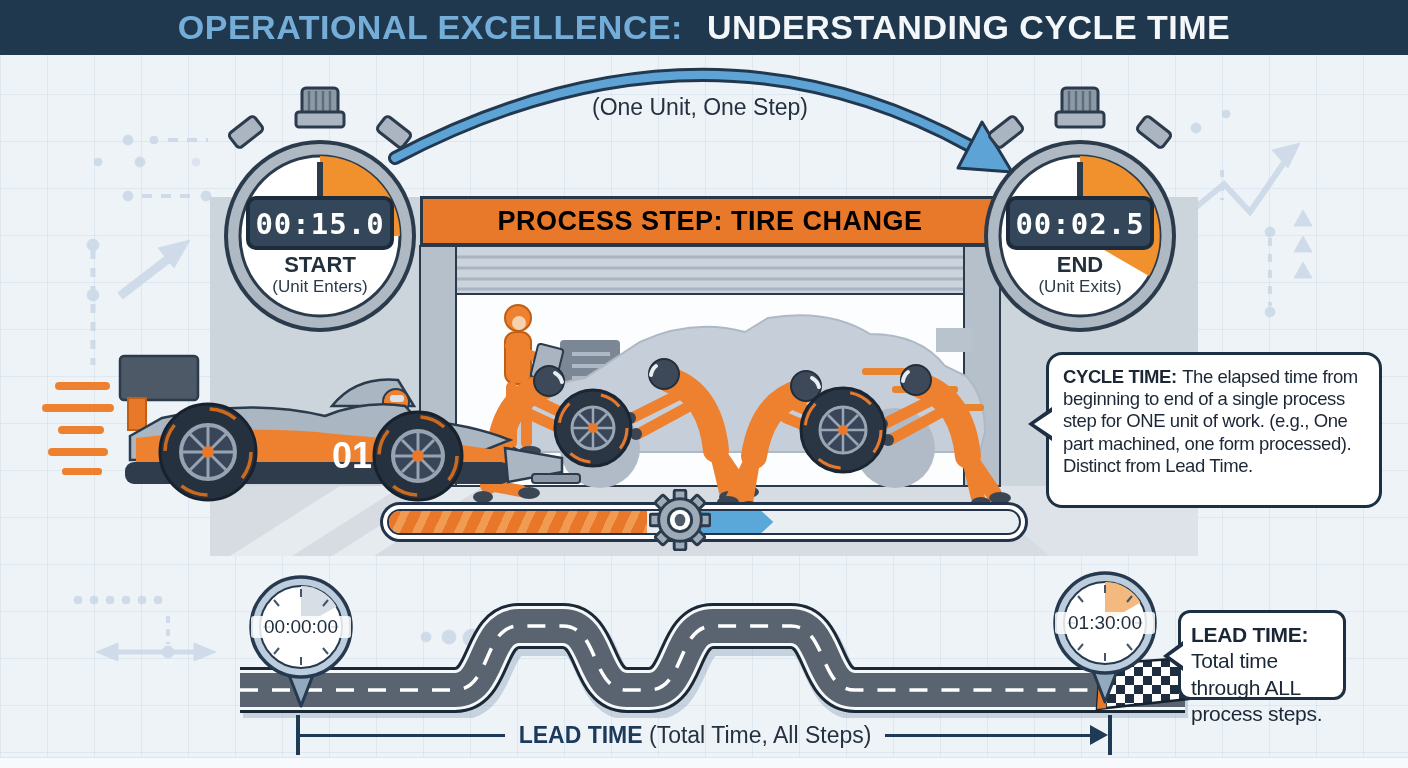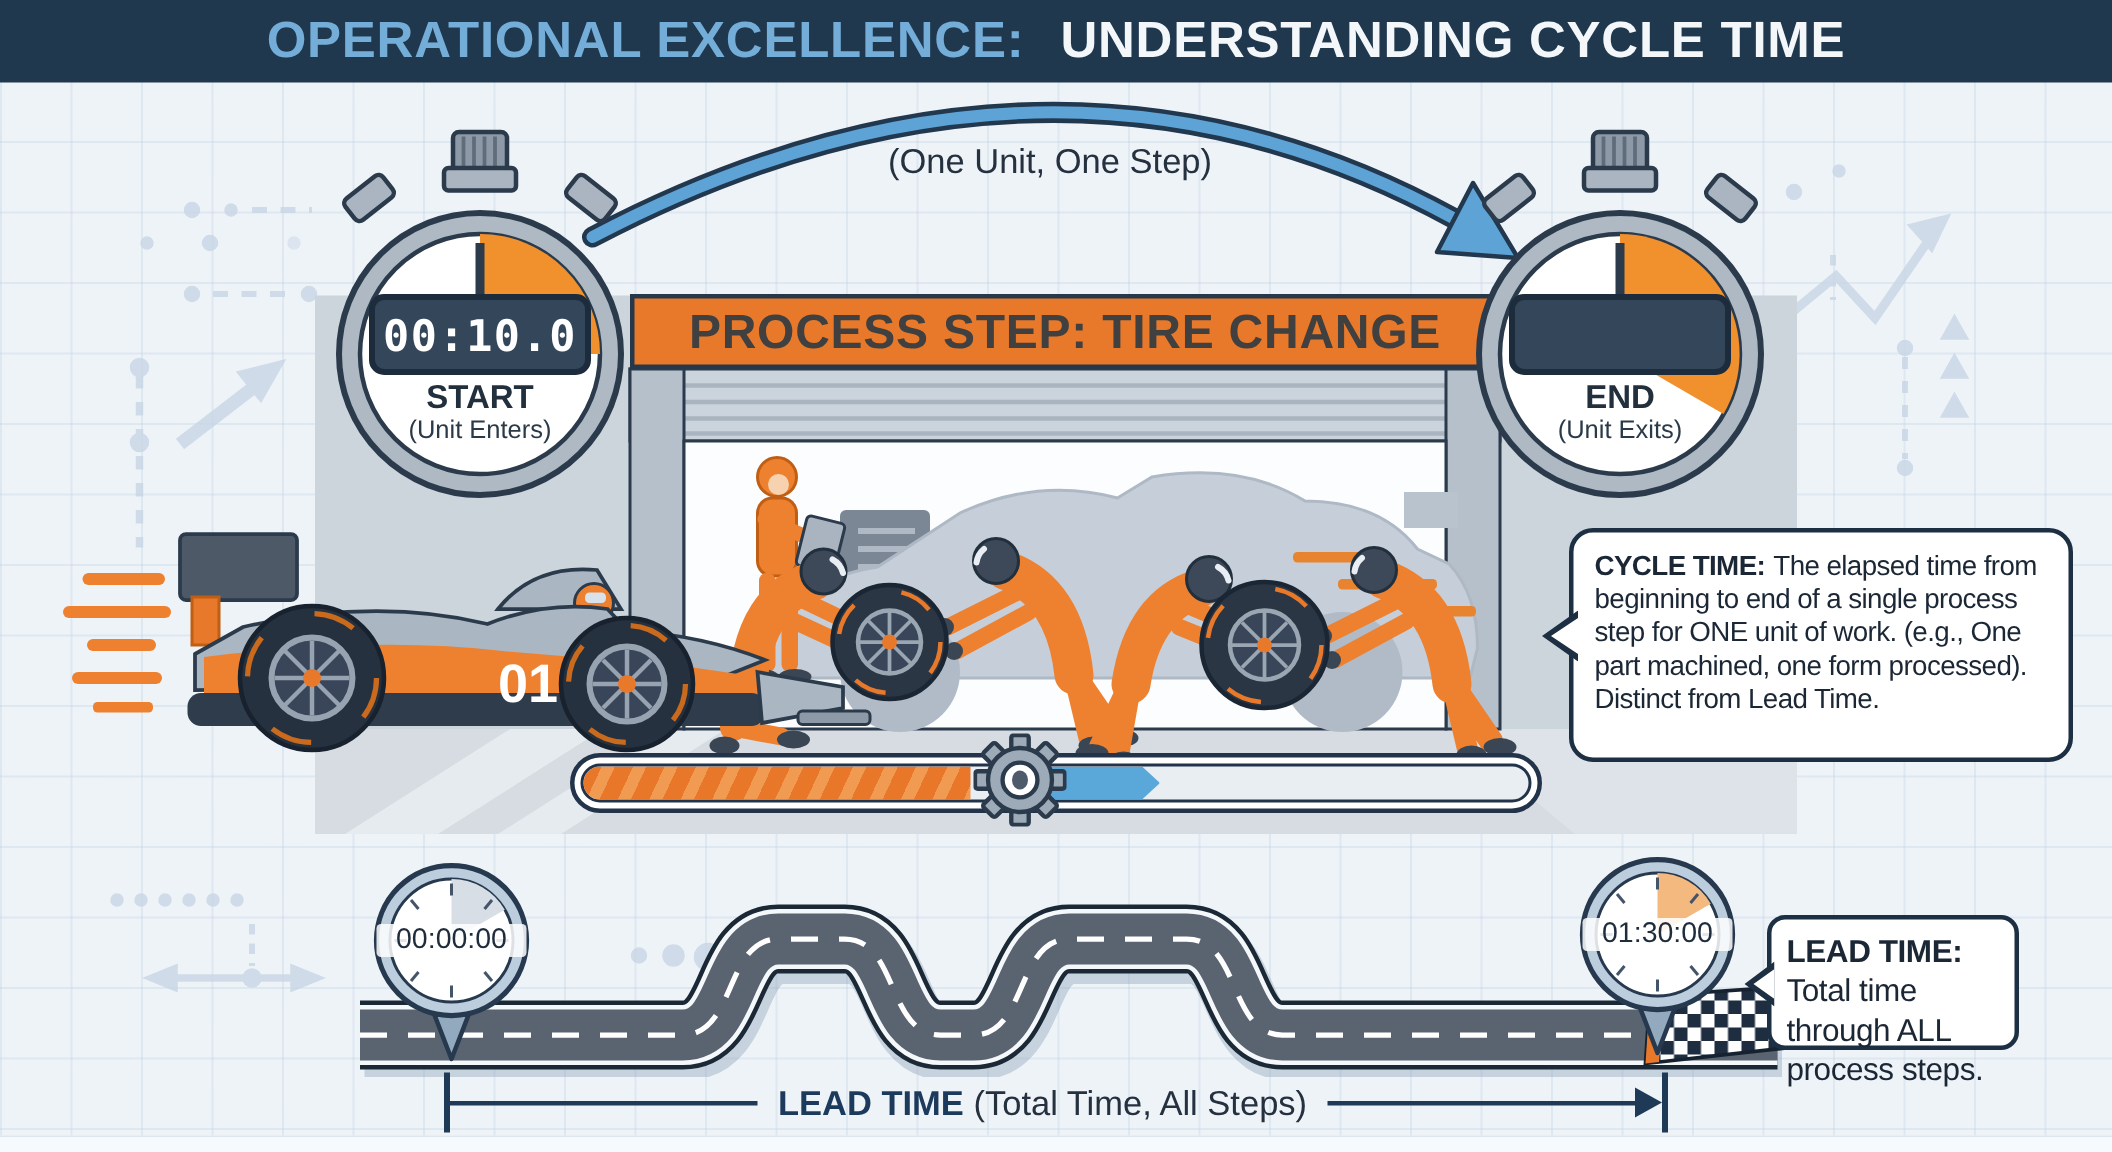--- a/index.html
+++ b/index.html
@@ -21,21 +21,21 @@
   .header .accent{color:#74add8;margin-right:24px;}
   .header .main{color:#f4f7fa;}
   
   .arc-svg{left:370px;top:58px;z-index:4;}
   .cycle-label{left:540px;top:92px;width:320px;text-align:center;z-index:5;}
   .cycle-label .big{font-size:31px;font-weight:bold;color:#1c3a5c;letter-spacing:.5px;}
   .cycle-label .small{font-size:23px;color:#25313f;margin-top:2px;}
   
   .banner{left:420px;top:196px;width:580px;height:50px;background:#e8792b;
     border:3px solid #26384a;box-sizing:border-box;display:flex;align-items:center;justify-content:center;z-index:3;}
-  .banner span{color:#404040;font-size:32px;font-weight:bold;letter-spacing:.5px;}
+  .banner span{color:#000000;font-size:27px;font-weight:bold;letter-spacing:.5px;}
   
   .scene{left:40px;top:190px;z-index:2;}
   
   .stopwatch{width:216px;height:252px;z-index:5;}
   .stopwatch svg{position:absolute;left:0;top:0;}
   .sw-time{position:absolute;left:36px;top:118px;width:144px;height:42px;line-height:44px;
     text-align:center;color:#fff;font-family:"DejaVu Sans Mono",monospace;font-weight:bold;
     font-size:29px;letter-spacing:1px;}
   .sw-label{position:absolute;left:0;top:168px;width:216px;text-align:center;
     font-size:22px;font-weight:bold;color:#22303e;}
@@ -337,21 +337,21 @@
         </g>
       <g transform="translate(182,48) rotate(38)">
           <rect x="-16" y="-9" width="32" height="18" rx="4" fill="#aab5c1" stroke="#2b3b4c" stroke-width="3"></rect>
         </g>
       <circle cx="108" cy="152" r="94" fill="#aeb9c4" stroke="#2b3b4c" stroke-width="4"></circle>
       <circle cx="108" cy="152" r="80" fill="#ffffff" stroke="#2b3b4c" stroke-width="3"></circle>
       <path d="M108,152 L108,72 A80 80 0 0 1 188,152 Z" fill="#f0912e"></path>
       <line x1="108" y1="78" x2="108" y2="112" stroke="#2b3b4c" stroke-width="6"></line>
       <rect x="36" y="114" width="144" height="50" rx="8" fill="#33465a" stroke="#1d2c3c" stroke-width="4"></rect>
     </svg>
-    <span class="sw-time">00:10.0</span>
+    <span class="sw-time">00:15.0</span>
     <span class="sw-label">START</span>
     <span class="sw-sub">(Unit Enters)</span>
   </div>
 
   <div class="abs stopwatch" style="left:972px;top:84px;">
     <svg width="216" height="252" viewBox="0 0 216 252">
       <rect x="90" y="4" width="36" height="28" rx="4" fill="#8d99a6" stroke="#2b3b4c" stroke-width="3"></rect>
       <g stroke="#5f6c7a" stroke-width="2.5">
         <line x1="97" y1="7" x2="97" y2="29"></line>
           <line x1="104" y1="7" x2="104" y2="29"></line>
@@ -364,20 +364,21 @@
         </g>
       <g transform="translate(182,48) rotate(38)">
           <rect x="-16" y="-9" width="32" height="18" rx="4" fill="#aab5c1" stroke="#2b3b4c" stroke-width="3"></rect>
         </g>
       <circle cx="108" cy="152" r="94" fill="#aeb9c4" stroke="#2b3b4c" stroke-width="4"></circle>
       <circle cx="108" cy="152" r="80" fill="#ffffff" stroke="#2b3b4c" stroke-width="3"></circle>
       <path d="M108,152 L108,72 A80 80 0 0 1 177,192 Z" fill="#f0912e"></path>
       <line x1="108" y1="78" x2="108" y2="112" stroke="#2b3b4c" stroke-width="6"></line>
       <rect x="36" y="114" width="144" height="50" rx="8" fill="#33465a" stroke="#1d2c3c" stroke-width="4"></rect>
     </svg>
+    <span class="sw-time">00:02.5</span>
     <span class="sw-label">END</span>
     <span class="sw-sub">(Unit Exits)</span>
   </div>
 
   <div class="abs pbar">
     <div class="track">
       <div class="fill"></div>
       <div class="blue"></div>
     </div>
     <svg class="gear" width="62" height="62" viewBox="0 0 64 64">

